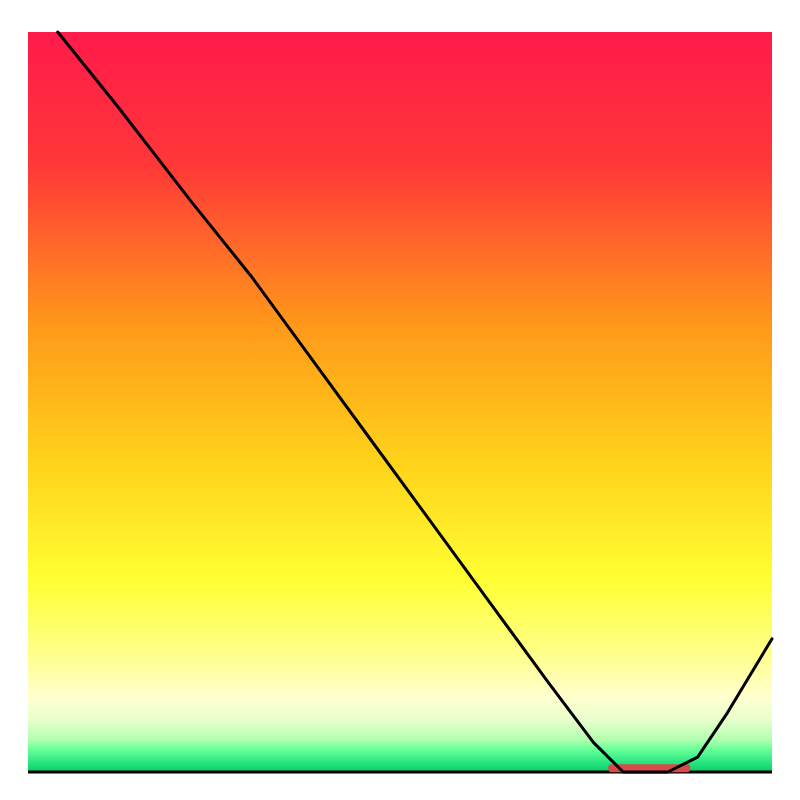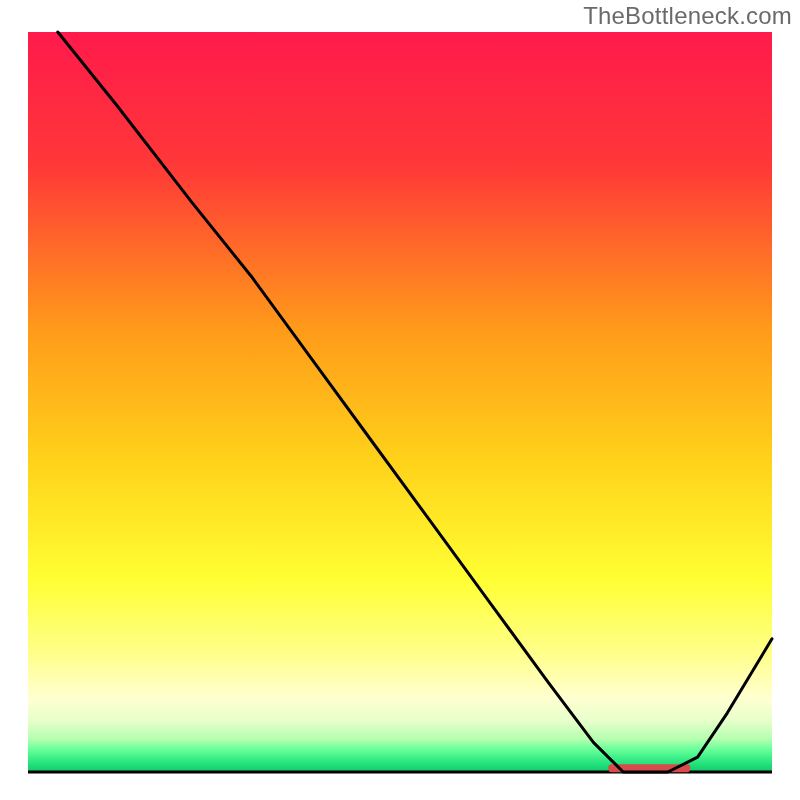--- a/index.html
+++ b/index.html
@@ -26,21 +26,20 @@
     letter-spacing: 0.2px;
   }
   svg {
     display: block;
   }
 </style>
 </head>
 <body>
 
 <div class="frame">
-  <div class="watermark">TheBottleneck.com</div>
 
   <svg id="chart-svg" width="800" height="800" viewBox="0 0 800 800">
     <defs>
       <linearGradient id="bg-grad" x1="0" y1="0" x2="0" y2="1">
           <stop offset="0%" stop-color="#ff1a4b"></stop>
           <stop offset="18%" stop-color="#ff3838"></stop>
           <stop offset="40%" stop-color="#ff9a1a"></stop>
           <stop offset="58%" stop-color="#ffd21a"></stop>
           <stop offset="74%" stop-color="#ffff33"></stop>
           <stop offset="84%" stop-color="#ffff8a"></stop>

